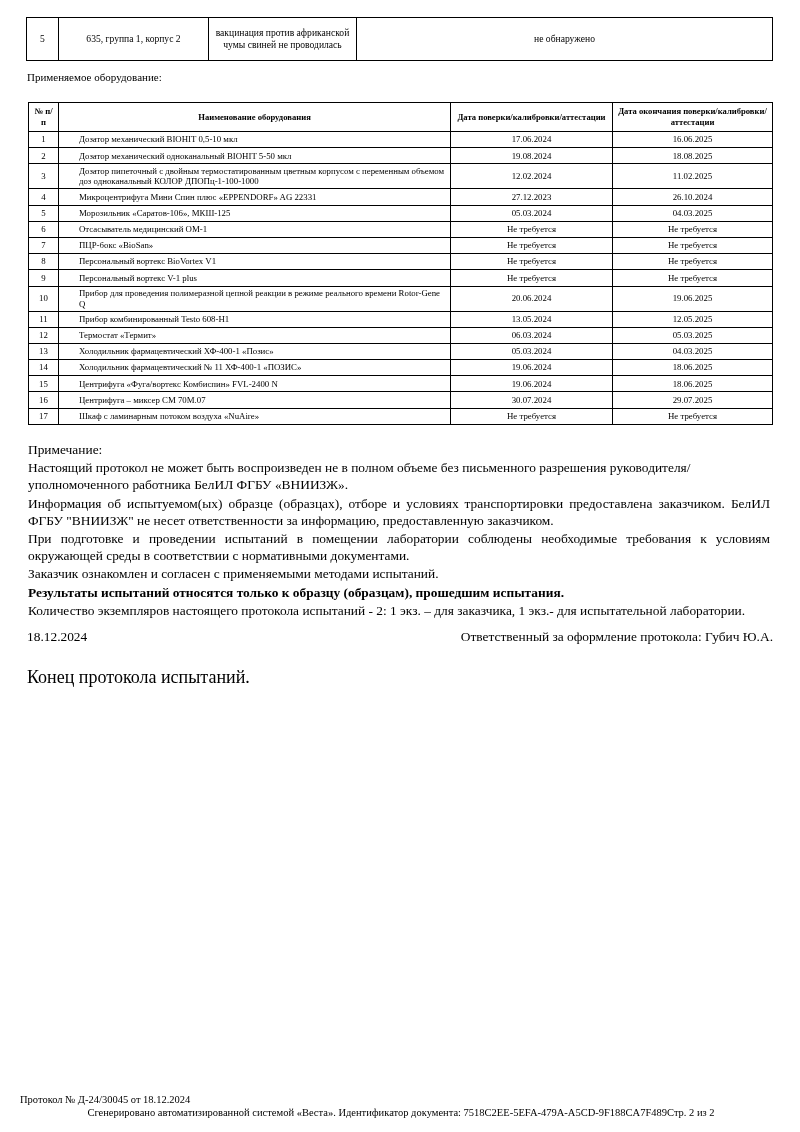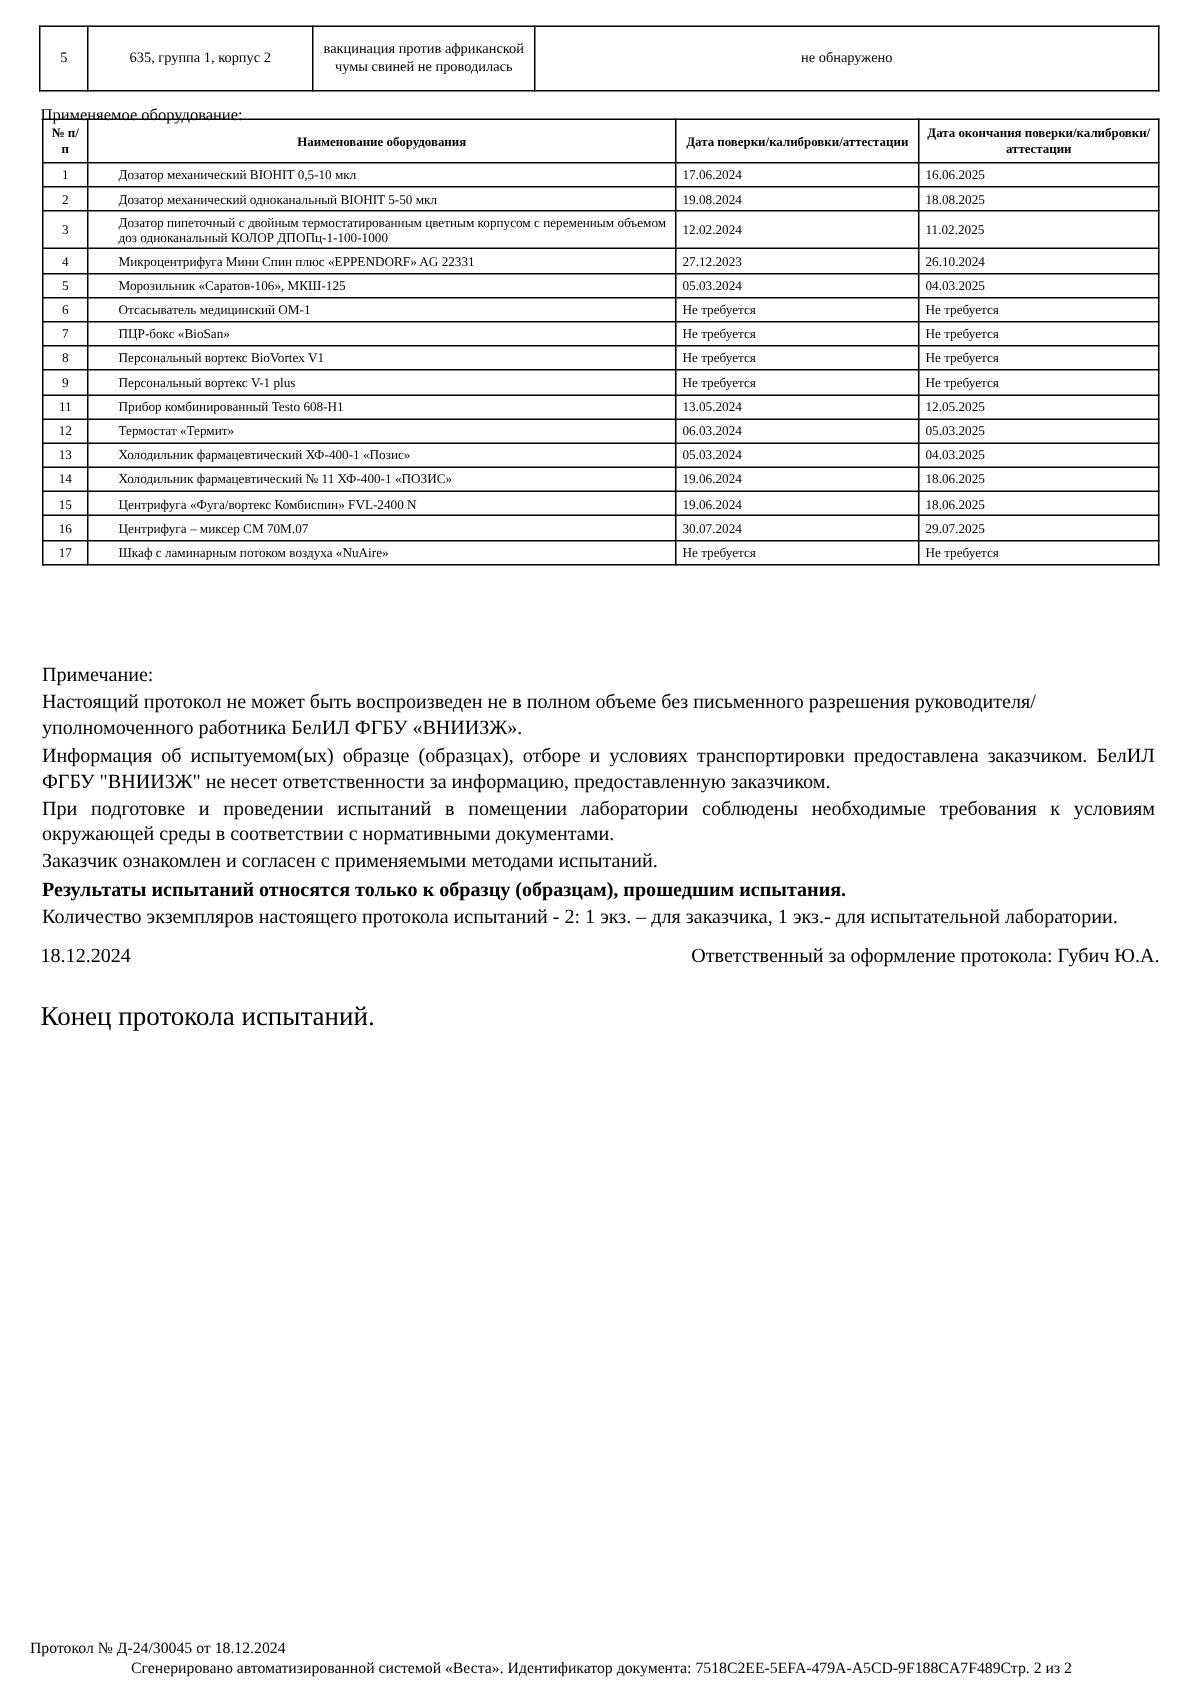--- a/index.html
+++ b/index.html
@@ -8,26 +8,26 @@
     font-family: "Liberation Serif", "DejaVu Serif", serif; color: #000;
   }
   table { border-collapse: collapse; }
   td, th { border: 1px solid #000; padding: 0 4px; }
 
   .results-table { position: absolute; left: 26px; top: 17px; width: 747px; font-size: 9.6px; }
   .results-table td { text-align: center; line-height: 12px; height: 42px; }
 
   .equip-caption { position: absolute; left: 27px; top: 69px; font-size: 11px; line-height: 16px; }
 
-  .equip-table { position: absolute; left: 28px; top: 79px; width: 744px; font-size: 8.8px; table-layout: fixed; }
+  .equip-table { position: absolute; left: 28px; top: 102px; width: 744px; font-size: 8.8px; table-layout: fixed; }
   .equip-table th { font-weight: bold; text-align: center; line-height: 11px; height: 28px; font-size: 8.6px; }
   .equip-table td { line-height: 10.5px; height: 15.2px; padding-top: 0; padding-bottom: 0; }
   .equip-table td.num { text-align: center; }
   .equip-table td.name { text-align: left; padding-left: 20px; }
-  .equip-table td.date { }
+  .equip-table td.date { text-align: center; }
   .equip-table tr.tall td { height: 24px; }
 
   .notes { position: absolute; left: 27px; top: 440px; width: 744px; font-size: 13.4px; line-height: 17.2px; }
   .notes p { margin: 1px; }
   .notes .just { text-align: justify; text-align-last: left; }
   .notes .bold { font-weight: bold; }
 
   .sign-row { position: absolute; left: 27px; top: 628px; width: 746px; font-size: 13.4px; line-height: 17px; display: flex; justify-content: space-between; }
   .end-line { position: absolute; left: 27px; top: 668px; font-size: 18px; line-height: 18px; }
 
@@ -119,20 +119,26 @@
         <td class="name">Персональный вортекс BioVortex V1</td>
         <td class="date">Не требуется</td>
         <td class="date">Не требуется</td>
       </tr>
       <tr>
         <td class="num">9</td>
         <td class="name">Персональный вортекс V-1 plus</td>
         <td class="date">Не требуется</td>
         <td class="date">Не требуется</td>
       </tr>
+      <tr class="tall">
+        <td class="num">10</td>
+        <td class="name">Прибор для проведения полимеразной цепной реакции в режиме реального времени Rotor-Gene Q</td>
+        <td class="date">20.06.2024</td>
+        <td class="date">19.06.2025</td>
+      </tr>
       <tr>
         <td class="num">11</td>
         <td class="name">Прибор комбинированный Testo 608-H1</td>
         <td class="date">13.05.2024</td>
         <td class="date">12.05.2025</td>
       </tr>
       <tr>
         <td class="num">12</td>
         <td class="name">Термостат «Термит»</td>
         <td class="date">06.03.2024</td>

